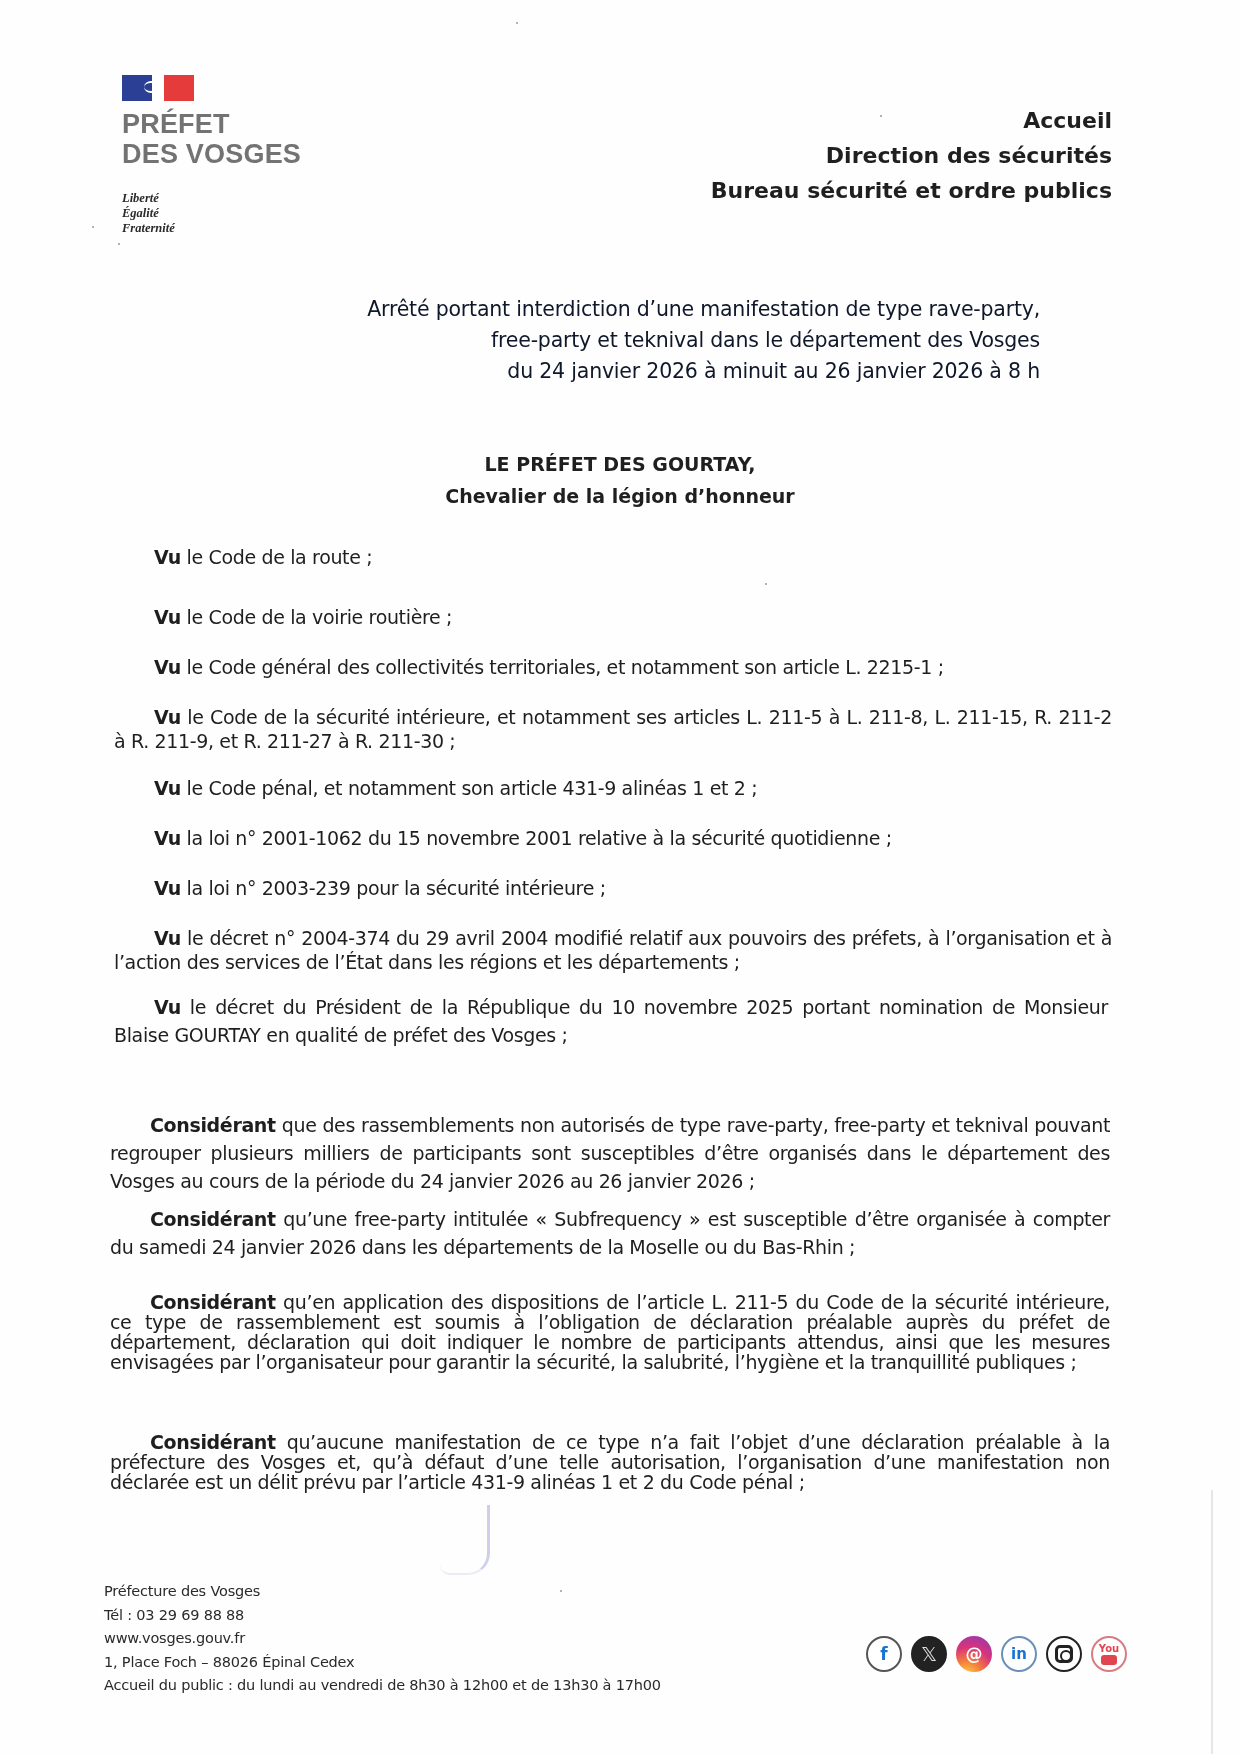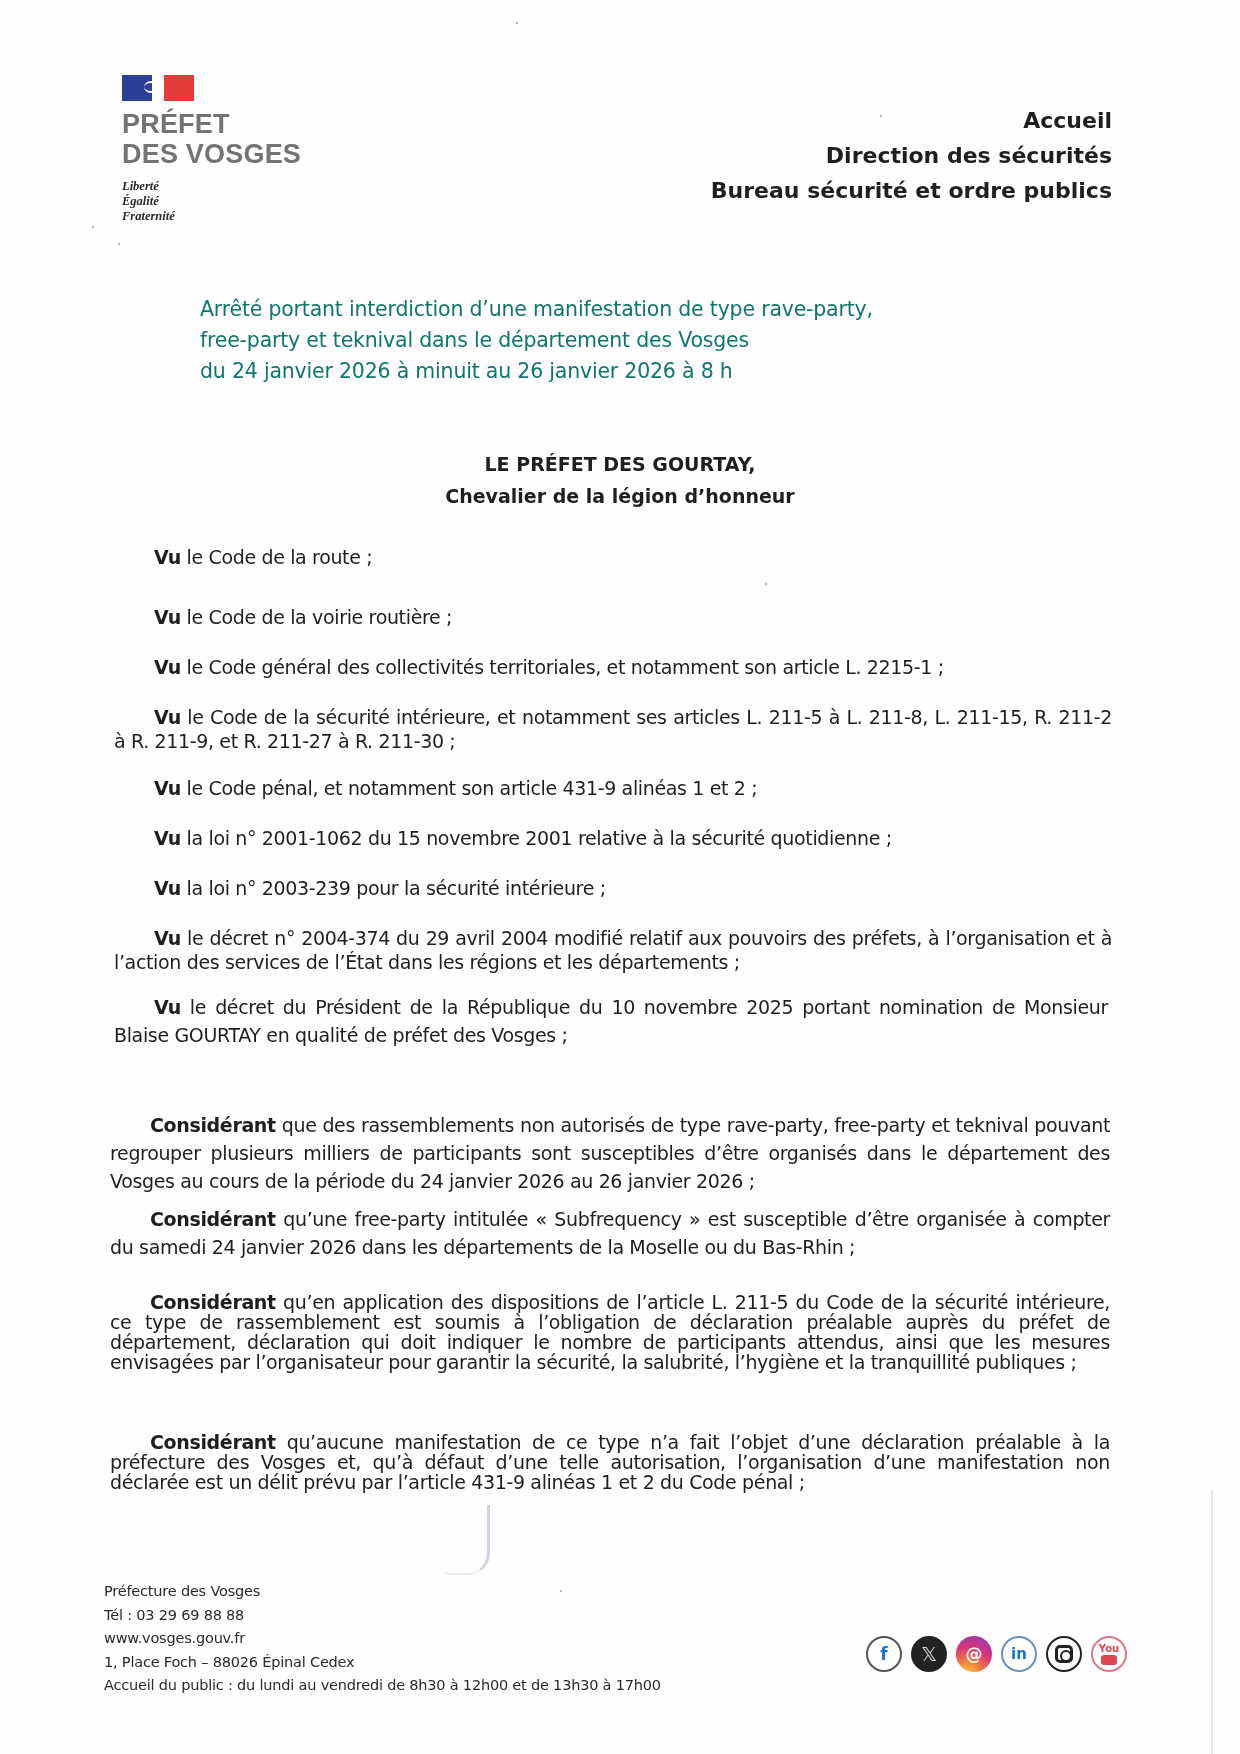--- a/index.html
+++ b/index.html
@@ -33,35 +33,35 @@
     position: absolute; right: -6px; top: 6px; width: 14px; height: 12px;
     border-radius: 50% 30% 50% 50%; border: 2px solid #ffffff; border-left: none;
   }
   .logo-title {
     font-family: "Liberation Sans", sans-serif; font-weight: bold;
     font-size: 27px; line-height: 30px; color: #737373; letter-spacing: 0.2px;
     margin-top: 8px;
   }
   .motto {
     font-family: "Liberation Serif", serif; font-style: italic; font-weight: bold;
-    font-size: 12.5px; line-height: 15px; color: #2a2a2a; margin-top: 10px;
+    font-size: 12.5px; line-height: 15px; color: #2a2a2a; margin-top: 22px;
   }
 
   
   .service {
     position: absolute; right: 128px; top: 103px; text-align: right;
     font-family: "DejaVu Sans", sans-serif; font-weight: bold;
     font-size: 22px; line-height: 35px; color: #1f1f1f;
   }
 
   
   .title {
-    position: absolute; left: 200px; width: 840px; top: 294px; text-align: left;
+    position: absolute; left: 200px; width: 840px; top: 294px; text-align: right;
     font-family: "DejaVu Sans", sans-serif; font-size: 20.5px; line-height: 31px;
-    color: #0f766e; letter-spacing: -0.2px;
+    color: #0f172a; letter-spacing: -0.2px;
   }
 
   .prefet-heading {
     position: absolute; left: 300px; width: 640px; top: 448px; text-align: center;
     font-family: "DejaVu Sans", sans-serif; font-weight: bold; font-size: 19px;
     line-height: 32px; color: #1f1f1f;
   }
 
   
   .para {

